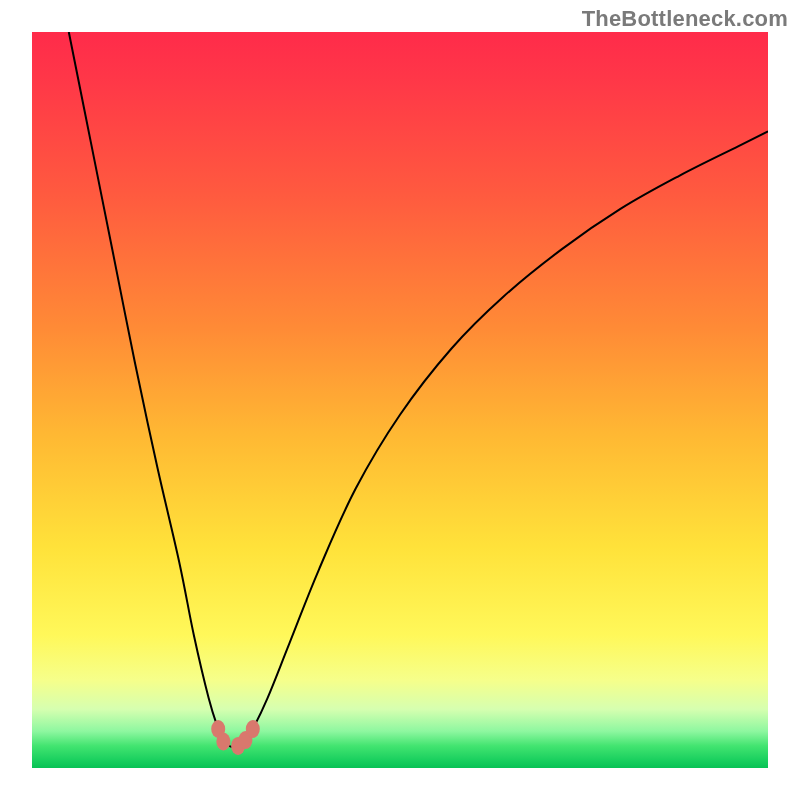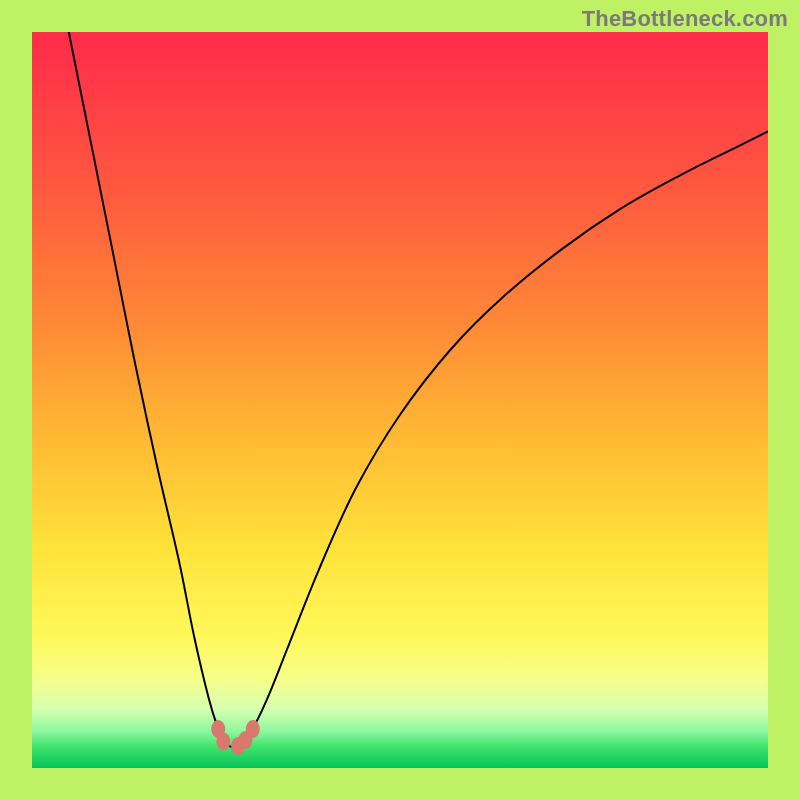--- a/index.html
+++ b/index.html
@@ -10,21 +10,21 @@
     overflow: hidden;
     background: #000;
     font-family: Arial, Helvetica, sans-serif;
   }
   .frame {
     position: absolute;
     top: 0;
     left: 0;
     width: 800px;
     height: 800px;
-    background: #bef264;
+    background: #ffffff;
   }
   .plot-area {
     position: absolute;
     top: 32px;
     left: 32px;
     width: 736px;
     height: 736px;
     background: linear-gradient(
       to bottom,
       #ff2b4a 0%,

